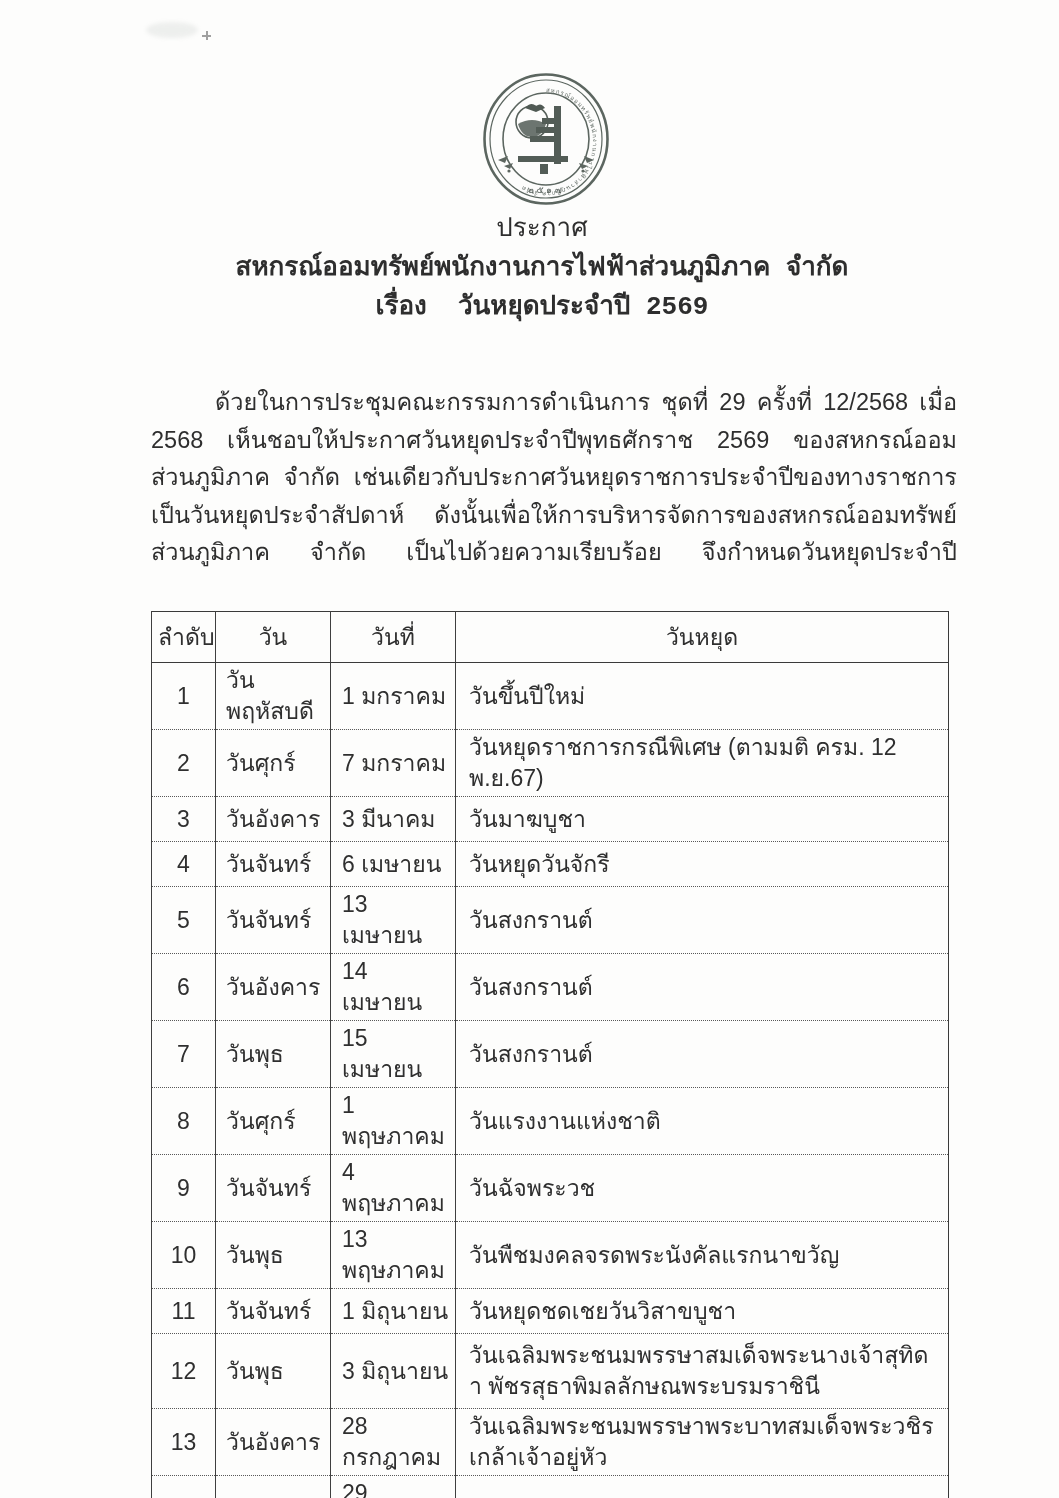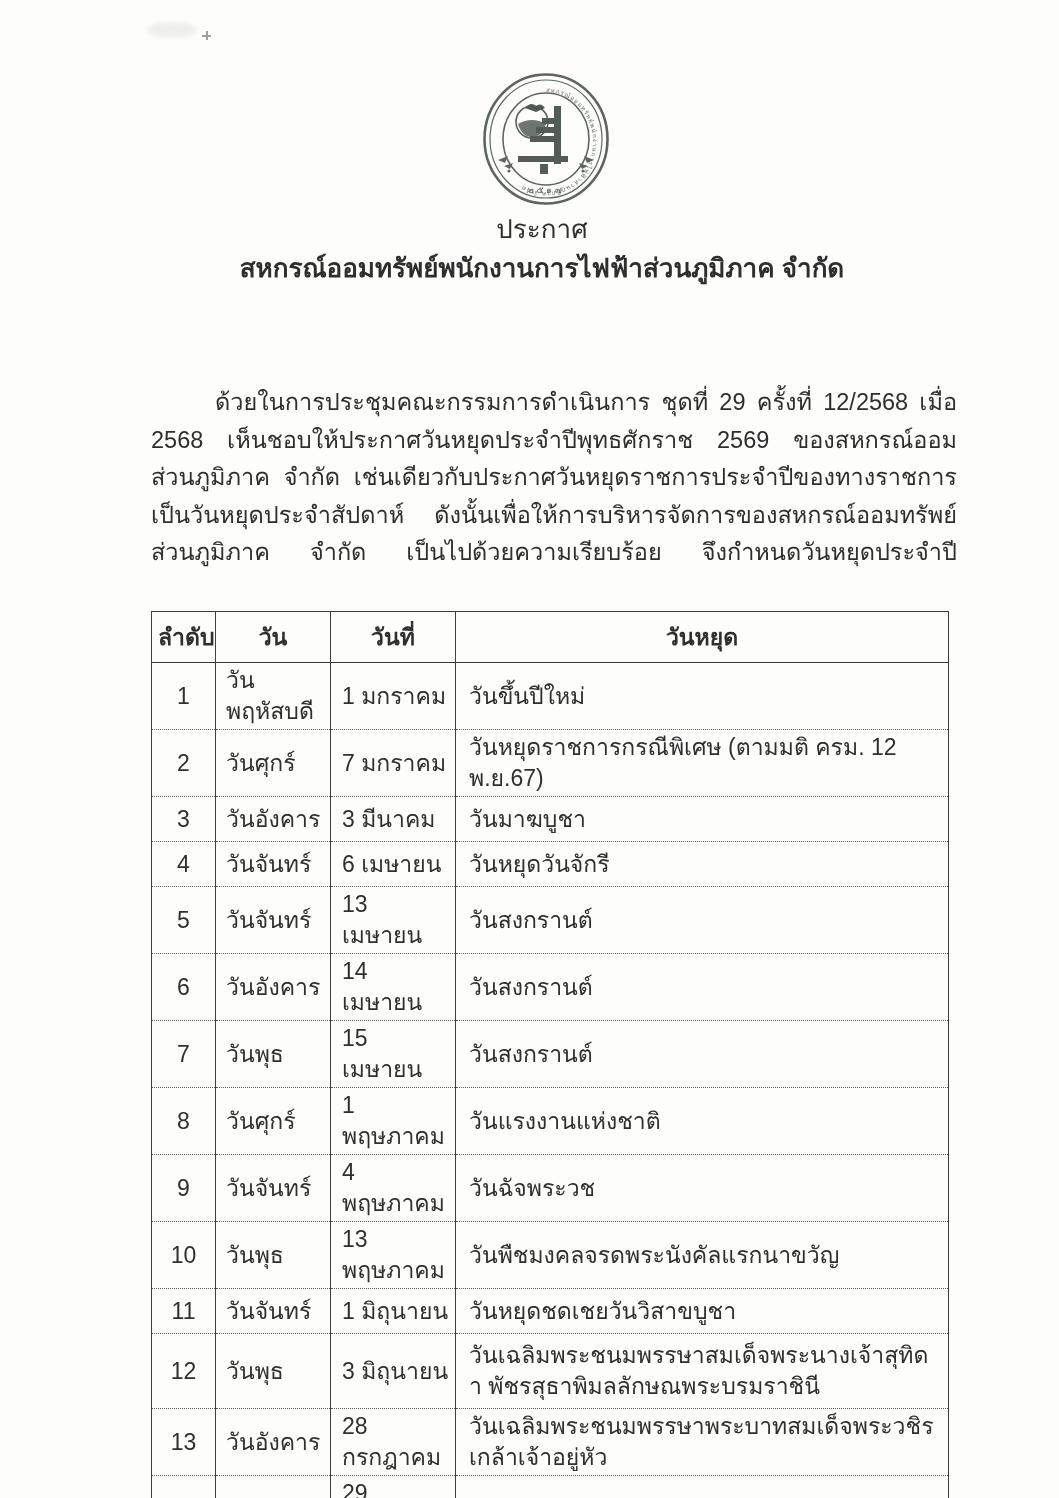--- a/index.html
+++ b/index.html
@@ -23,21 +23,21 @@
     background: #9aa39e; opacity: .15; filter: blur(2px);
   }
   .speck-plus { position: absolute; left: 202px; top: 31px; width: 9px; height: 9px; opacity: .55; }
   .speck-plus::before { content:""; position:absolute; left:4px; top:0; width:1.5px; height:9px; background:#555; }
   .speck-plus::after  { content:""; position:absolute; left:0; top:4px; width:9px; height:1.5px; background:#555; }
 
   .seal { position: absolute; left: 482px; top: 72px; width: 128px; height: 134px; opacity: .88; }
 
   .doc-header {
     position: absolute; left: 30px; top: 210px; width: 1024px;
-    text-align: center; font-size: 26px; line-height: 39px;
+    text-align: center; font-size: 26px; line-height: 39px; font-family: Liberation Mono, monospace;
   }
   .h-line { white-space: pre; }
   .bold { font-weight: bold; }
 
   .doc-body {
     position: absolute; left: 151px; top: 384px; width: 806px;
     font-size: 23.5px;
   }
   .b-line {
     line-height: 37.6px; height: 37.6px; overflow: hidden;
@@ -55,21 +55,21 @@
     border-top: 1.6px solid #3a3a3a;
   }
   .holiday-table th, .holiday-table td {
     border-left: 1.5px solid #3f3f3f;
     vertical-align: middle;
     line-height: 31px;
     font-weight: normal;
     padding: 2px 6px 2px 6px;
   }
   .holiday-table thead tr { height: 51px; }
-  .holiday-table thead th { border-bottom: 1.7px solid #3a3a3a; text-align: center; font-weight: bold; }
+  .holiday-table thead th { border-bottom: 1.7px solid #3a3a3a; text-align: center; }
   .holiday-table tbody tr { height: 45px; }
   .holiday-table tbody td { border-top: 1.5px dotted #585858; }
   .holiday-table tbody tr:first-child td { border-top: none; }
   .holiday-table tbody tr:last-child td { border-bottom: 1.5px dotted #585858; }
   td.col-no   { text-align: center; padding: 2px 2px; }
   td.col-day  { padding-left: 10px; }
   td.col-date { padding-left: 11px; }
   td.col-holiday { padding-left: 13px; padding-right: 10px; }
 </style>
 </head>
@@ -114,20 +114,21 @@
           <path d="M106 94 l-9 -3 3 6 z"></path>
           <circle cx="101" cy="99" r="1.6"></circle>
       </g>
       <text x="64" y="121" text-anchor="middle" font-size="9.5" letter-spacing="2.5" fill="#3f4a44">๒๕๑๗</text>
     </svg>
   </div>
 
   <div class="doc-header">
     <div class="h-line">ประกาศ</div>
     <div class="h-line bold">สหกรณ์ออมทรัพย์พนักงานการไฟฟ้าส่วนภูมิภาค จำกัด</div>
+    <div class="h-line bold">เรื่อง  วันหยุดประจำปี 2569</div>
   </div>
 
   <div class="doc-body">
     <div class="b-line indent">ด้วยในการประชุมคณะกรรมการดำเนินการ ชุดที่ 29 ครั้งที่ 12/2568 เมื่อวันที่ 26 ธันวาคม</div>
     <div class="b-line">2568 เห็นชอบให้ประกาศวันหยุดประจำปีพุทธศักราช 2569 ของสหกรณ์ออมทรัพย์พนักงานการไฟฟ้า</div>
     <div class="b-line">ส่วนภูมิภาค จำกัด เช่นเดียวกับประกาศวันหยุดราชการประจำปีของทางราชการ สำหรับวันเสาร์-อาทิตย์</div>
     <div class="b-line">เป็นวันหยุดประจำสัปดาห์ ดังนั้นเพื่อให้การบริหารจัดการของสหกรณ์ออมทรัพย์พนักงานการไฟฟ้า</div>
     <div class="b-line last">ส่วนภูมิภาค จำกัด เป็นไปด้วยความเรียบร้อย จึงกำหนดวันหยุดประจำปีพุทธศักราช 2569 ดังต่อไปนี้</div>
   </div>
 

